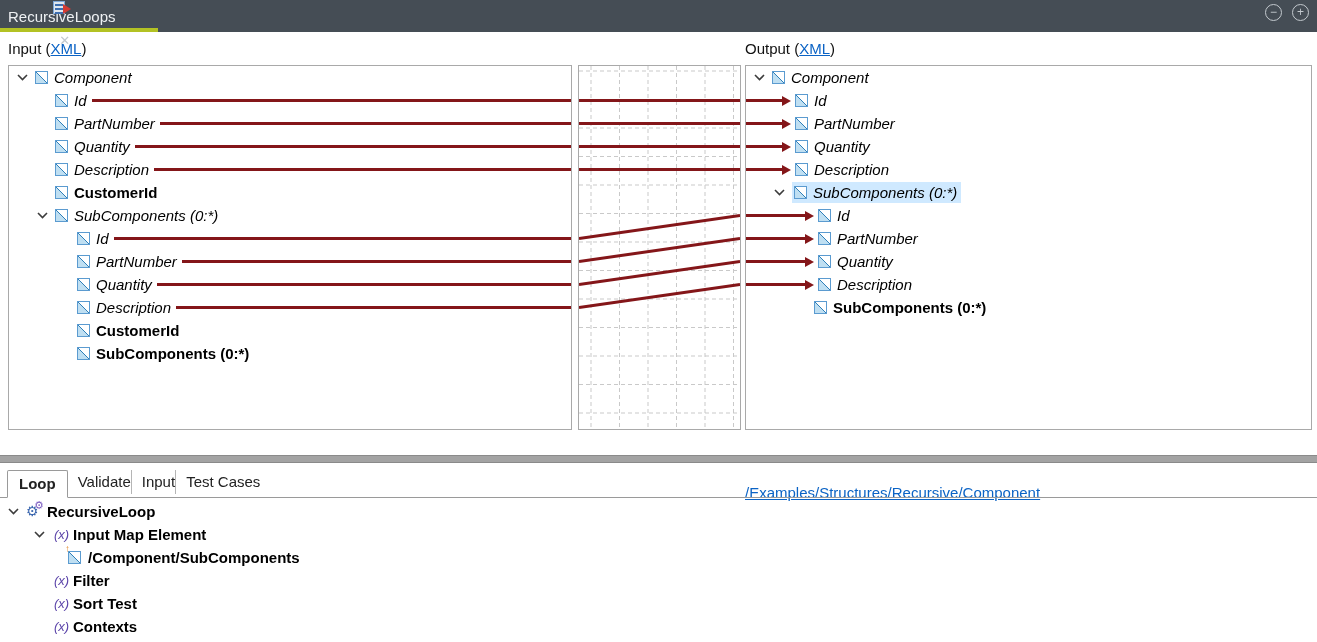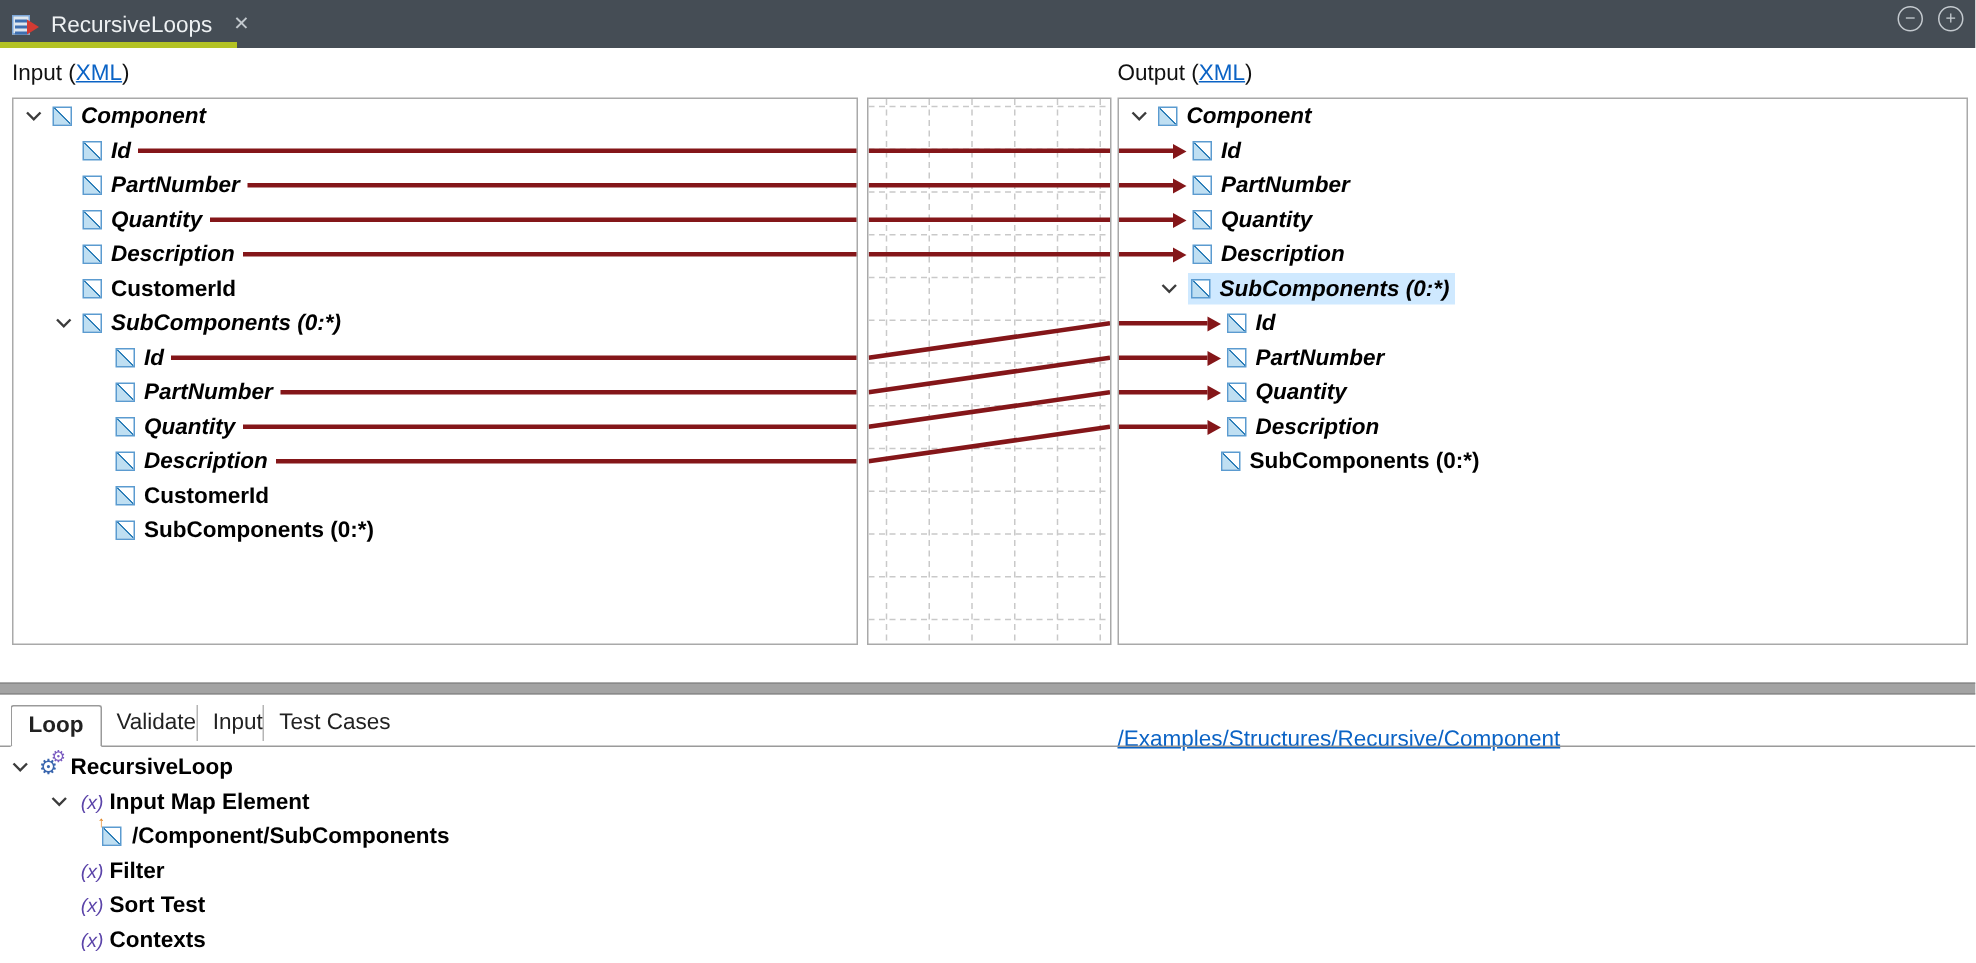--- a/index.html
+++ b/index.html
@@ -3,21 +3,21 @@
 <meta charset="utf-8">
 <style>
   * { margin:0; padding:0; box-sizing:border-box; }
   html,body { width:1317px; height:642px; background:#fff; overflow:hidden;
     font-family:"Liberation Sans","DejaVu Sans",sans-serif; }
   #app { position:relative; width:1317px; height:642px; background:#fff; }
 
   
   .titlebar { position:absolute; left:0; top:0; width:1317px; height:32px; background:#454d55; }
   .doc-tab { position:absolute; left:0; top:0; height:32px; display:flex; align-items:center;
-    padding:0 14px 0 8px; gap:8px; }
+    padding:0 14px 0 8px; gap:8px;flex-direction:column; }
   .doc-tab .underline { position:absolute; left:0; bottom:0; width:158px; height:4px; background:#b3c224; }
   .tab-title { color:#eef1f3; font-size:15px; }
   .tab-close { color:#c3c9ce; font-size:13px; margin-left:6px; cursor:default; }
   .mapdoc-icon { position:relative; width:18px; height:15px; }
   .mapdoc-icon .page { position:absolute; left:0; top:1px; width:12px; height:13px; background:#dfe7ee;
     border:1px solid #7da7d8; }
   .mapdoc-icon .page i { display:block; height:2px; background:#3e6fb0; margin:2px 1px 0 1px; }
   .mapdoc-icon .arr { position:absolute; right:0; top:4px; width:0; height:0;
     border-left:8px solid #d33b33; border-top:5px solid transparent; border-bottom:5px solid transparent; }
   .win-btns { position:absolute; right:8px; top:4px; display:flex; gap:10px; }
@@ -33,21 +33,21 @@
   #input-panel  { left:8px;   width:564px; }
   #grid-panel   { left:578px; width:163px; }
   #output-panel { left:745px; width:567px; }
 
   .trow { display:flex; align-items:center; height:23px; white-space:nowrap; }
   .trow .spacer { flex:none; }
   .chev { flex:none; width:18px; display:flex; align-items:center; justify-content:flex-start; }
   .el-icon { flex:none; width:13px; height:13px; border:1px solid #5b9bd0; margin-right:6px;
     background:linear-gradient(to top right,#bfdff2 48%,#2e7fb8 48%,#2e7fb8 54%,#ffffff 54%); }
   .nlabel { font-size:15px; color:#000;font-weight:bold; }
-  .mapped { font-weight:bold; font-style:italic; }
+  .mapped { font-weight:normal; font-style:italic; }
   .map-line { flex:1; height:3px; background:#841619; margin:0 -1px 0 5px; }
   .arrow-line { flex:none; height:3px; background:#841619; }
   .arrow-head { flex:none; width:0; height:0; border-left:9px solid #841619;
     border-top:5px solid transparent; border-bottom:5px solid transparent; margin-right:4px; }
   .selwrap { display:flex; align-items:center; background:#cfe9ff; padding:2px 4px 2px 2px; }
   .selwrap .el-icon { margin-right:6px; }
 
   
   .splitter { position:absolute; left:0; top:455px; width:1317px; height:8px;
     background:#a3a3a3; border-top:1px solid #8a8a8a; border-bottom:1px solid #8a8a8a; }

